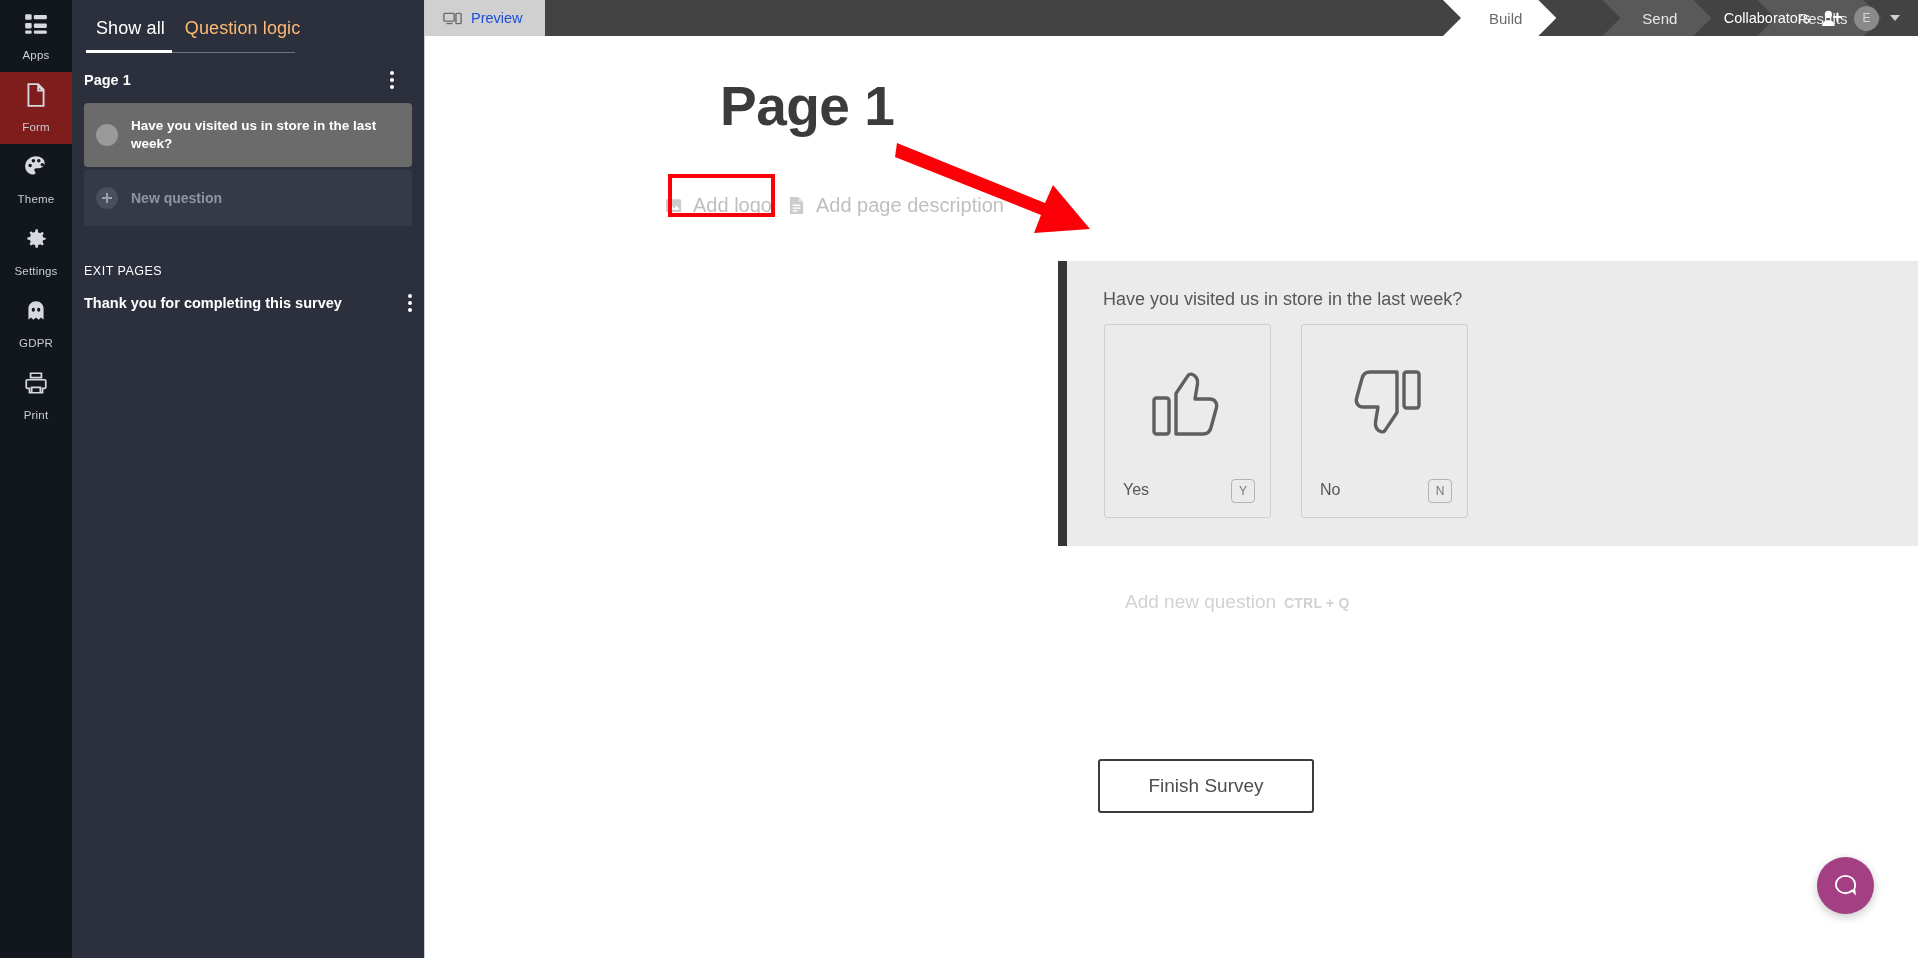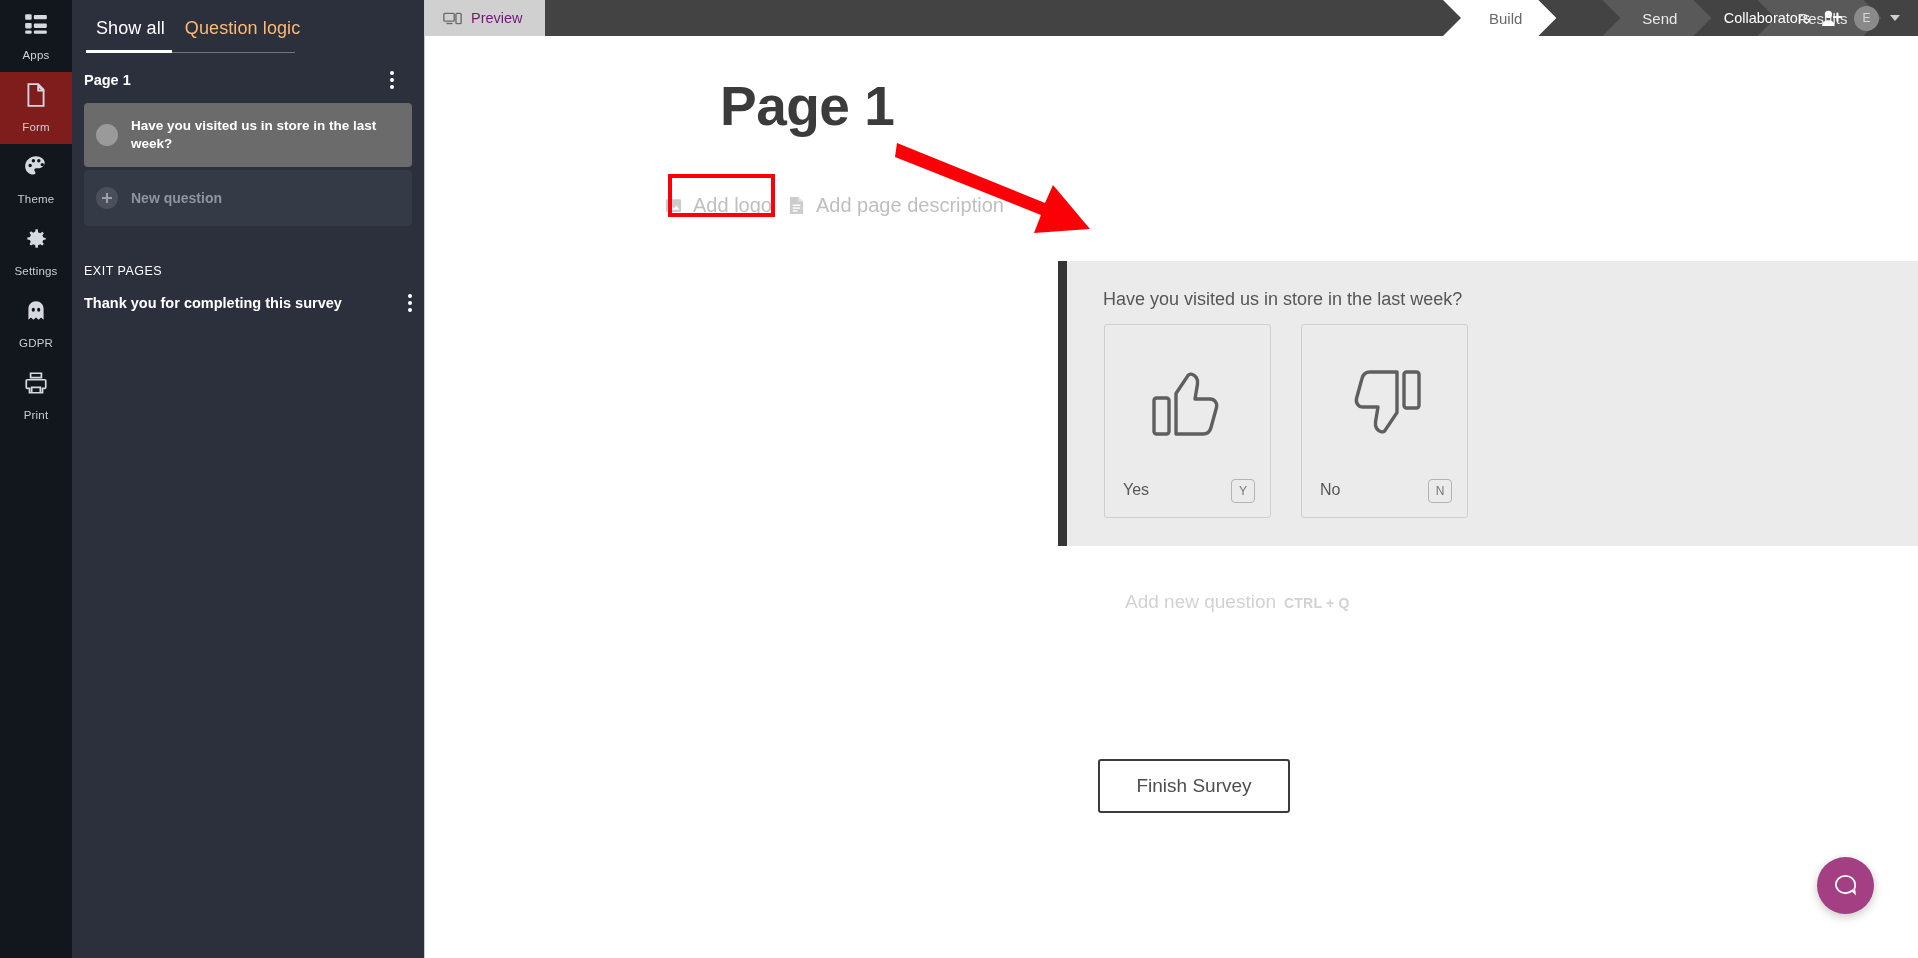--- a/index.html
+++ b/index.html
@@ -91,21 +91,21 @@
   
   #top-bar {
     position: absolute; left: 425px; top: 0; right: 0; height: 36px;
     background: #434343;
   }
   #preview-btn {
     position: absolute; left: 0; top: 0; height: 36px;
     background: #d0d0d0; display: flex; align-items: center; gap: 9px;
     padding: 0 22px 0 18px; cursor: pointer;
   }
-  #preview-btn .plabel { font-size: 14.5px; color: #701a75; }
+  #preview-btn .plabel { font-size: 14.5px; color: #1d4ed8; }
   #preview-btn svg { width: 19px; height: 15px; display: block; }
 
   #steps { position: absolute; left: 1018px; top: 0; height: 36px; display: flex; gap: 44px; }
   .step {
     position: relative; height: 36px; display: flex; align-items: center;
     padding: 0 34px 0 40px; font-size: 15px; cursor: pointer;
     background: #595959; color: #e8e8e8; margin-right: 2px;
     clip-path: polygon(0 0, calc(100% - 18px) 0, 100% 50%, calc(100% - 18px) 100%, 0 100%, 18px 50%);
   }
   .step:first-child { padding-left: 46px; }
@@ -183,21 +183,21 @@
   }
 
   #add-new-q {
     position: absolute; left: 700px; top: 555px;
     display: flex; align-items: baseline; gap: 8px; cursor: pointer;
   }
   #add-new-q .anq { font-size: 19px; color: #d2d2d2; }
   #add-new-q .shortcut { font-size: 14px; color: #d2d2d2; font-weight: bold; letter-spacing: .2px; }
 
   #finish-btn {
-    position: absolute; left: 673px; top: 723px; width: 192px; height: 54px;
+    position: absolute; left: 673px; top: 723px; width: 216px; height: 54px;
     border: 2px solid #3b3b3b; border-radius: 3px; background: #ffffff;
     display: flex; align-items: center; justify-content: center;
     font-size: 19px; color: #4e4e4e; cursor: pointer;
   }
 
   
   #red-arrow { position: absolute; left: 470px; top: 105px; width: 215px; height: 100px; pointer-events: none; z-index: 6; }
 
   
   #chat-widget {

